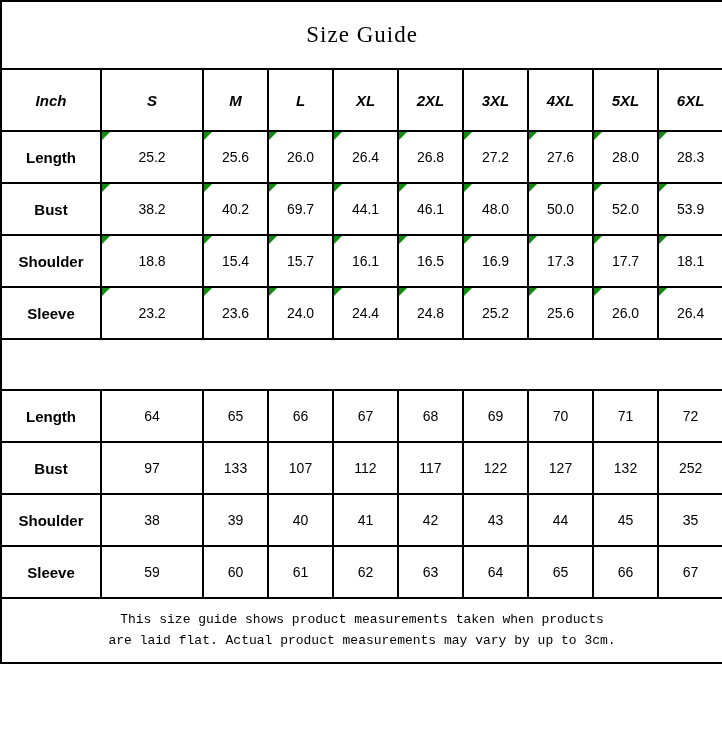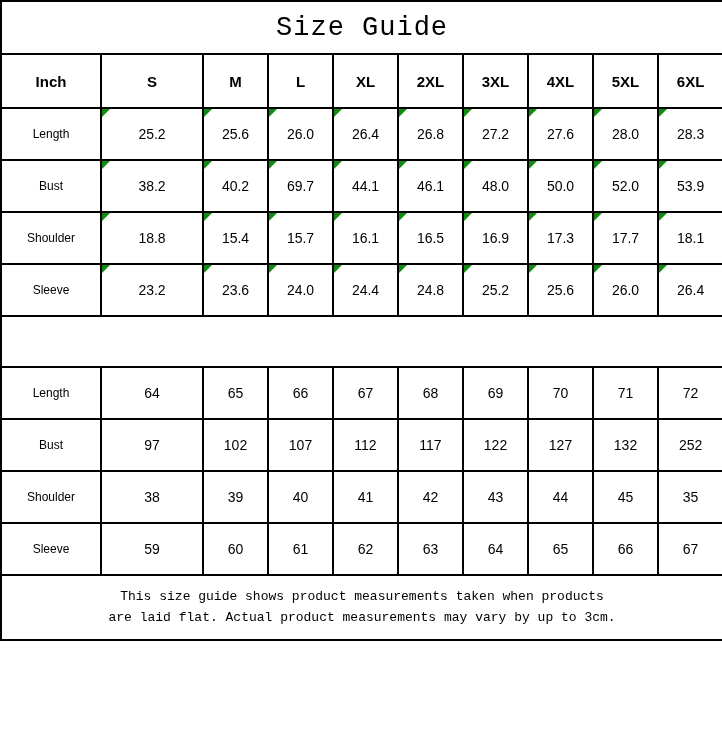--- a/index.html
+++ b/index.html
@@ -25,35 +25,35 @@
   table.size-guide td {
     border: 2px solid var(--border-black);
     text-align: center;
     vertical-align: middle;
     padding: 0;
     position: relative;
     background: var(--background);
     overflow: hidden;
   }
   td.title-cell {
-    height: 53px;
-    font-family: Liberation Mono, monospace;
-    font-size: 27px;
+    height: 68px;
+    font-family: Liberation Serif, serif;
+    font-size: 23px;
     font-weight: 500;
     letter-spacing: 1px;
   }
-  tr.header-row td { height: 54px; }
+  tr.header-row td { height: 62px; font-style: italic; }
   tr.data-row td { height: 52px; }
   td.hdr {
     font-weight: bold;
     font-size: 15px;
   }
   td.lbl {
-    font-weight: normal;
-    font-size: 12px;
+    font-weight: bold;
+    font-size: 15px;
   }
   td.num {
     font-size: 14px;
     font-weight: normal;
   }
   td.spacer-cell { height: 51px; }
   td.footer-cell {
     height: 65px;
     font-family: "Liberation Mono", "DejaVu Sans Mono", monospace;
     font-size: 13px;
@@ -174,21 +174,21 @@
       <td class="num">68</td>
       <td class="num">69</td>
       <td class="num">70</td>
       <td class="num">71</td>
       <td class="num">72</td>
     </tr>
 
     <tr class="data-row">
       <td class="lbl">Bust</td>
       <td class="num">97</td>
-      <td class="num">102</td>
+      <td class="num">133</td>
       <td class="num">107</td>
       <td class="num">112</td>
       <td class="num">117</td>
       <td class="num">122</td>
       <td class="num">127</td>
       <td class="num">132</td>
       <td class="num">252</td>
     </tr>
 
     <tr class="data-row">

